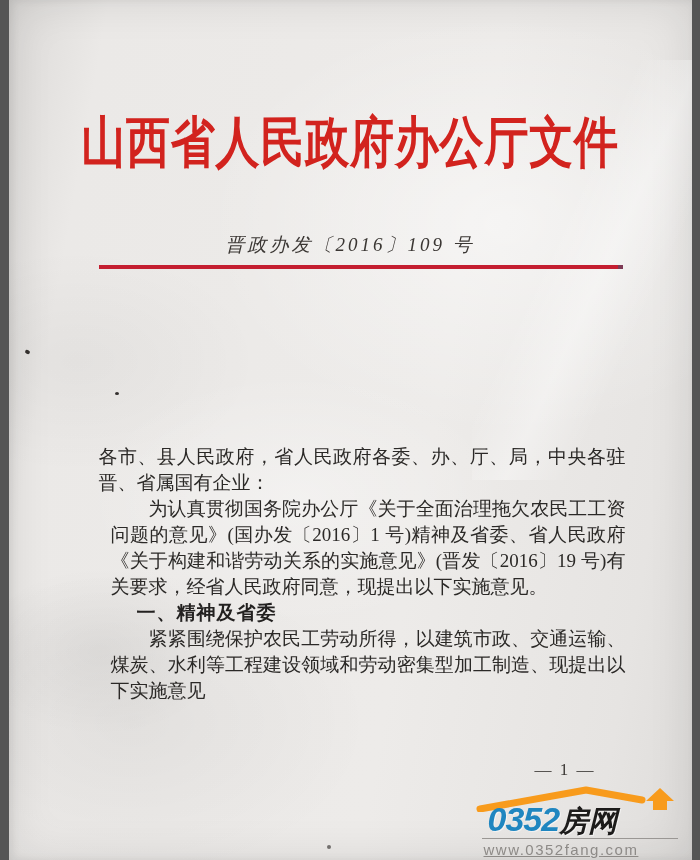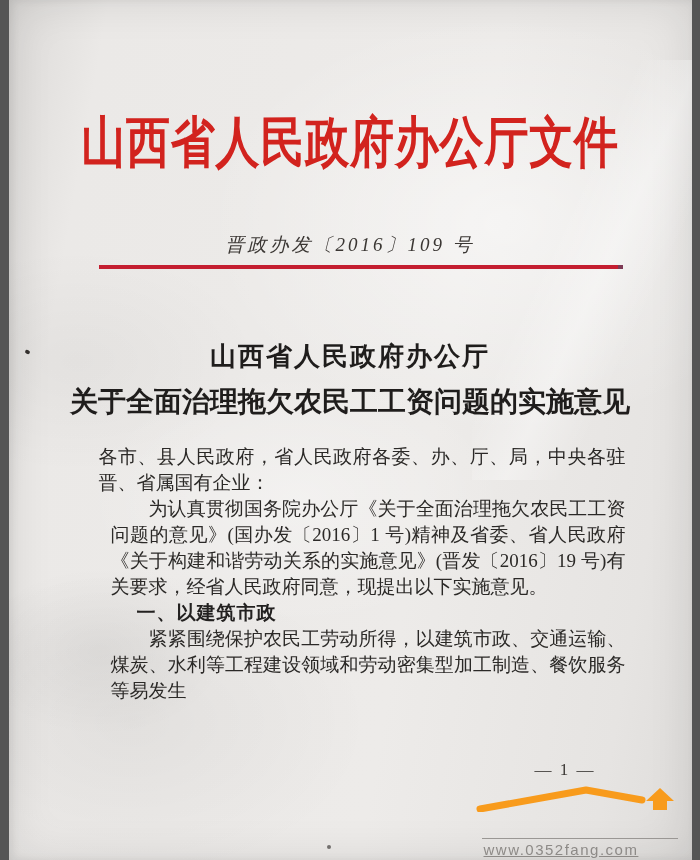--- a/index.html
+++ b/index.html
@@ -154,36 +154,35 @@
   <div class="speck speck-c"></div>
 
   <div class="header-title">
     <span class="stretch" id="hdr" style="color: rgb(210, 35, 30);">山西省人民政府办公厅文件</span>
   </div>
 
   <div class="doc-number">晋政办发〔2016〕109 号</div>
 
   <div class="red-rule" id="rule" style="background: rgb(196, 30, 48);"></div>
 
-  <div class="doc-title">
-    <div class="line1">山西省人民政府办公厅</div>
-    <div class="line2">关于全面治理拖欠农民工工资问题的实施意见</div>
-  </div>
 
   <div class="body-text">
     <p class="salutation">各市、县人民政府，省人民政府各委、办、厅、局，中央各驻晋、省属国有企业：</p>
     <p class="indent">为认真贯彻国务院办公厅《关于全面治理拖欠农民工工资问题的意见》(国办发〔2016〕1 号)精神及省委、省人民政府《关于构建和谐劳动关系的实施意见》(晋发〔2016〕19 号)有关要求，经省人民政府同意，现提出以下实施意见。</p>
-    <p class="section-heading">一、以建筑市政</p>
-    <p class="indent">紧紧围绕保护农民工劳动所得，以建筑市政、交通运输、煤炭、水利等工程建设领域和劳动密集型加工制造、餐饮服务等易发生</p>
+    <p class="section-heading">一、精神及省委</p>
+    <p class="indent">紧紧围绕保护农民工劳动所得，以建筑市政、交通运输、煤炭、水利等工程建设领域和劳动密集型加工制造、现提出以下实施意见</p>
   </div>
 
   <div class="page-number">— 1 —</div>
 
   <div class="logo">
     <svg class="roof" viewBox="0 0 212 26">
       <path d="M6,23 L112,4 L168,14" fill="none" stroke="#f89b1c" stroke-width="7" stroke-linejoin="round" stroke-linecap="round"></path>
       <polygon points="172,15 186,2 200,15 193,15 193,24 179,24 179,15" fill="#f89b1c"></polygon>
     </svg>
+    <div class="brand">
+      <span class="num" id="brandnum" style="color: rgb(31, 134, 192);">0352</span><span class="suf">房网</span>
+    </div>
     <div class="underline"></div>
     <div class="url">www.0352fang.com</div>
   </div>
 
 </div>
 
 </body></html>

